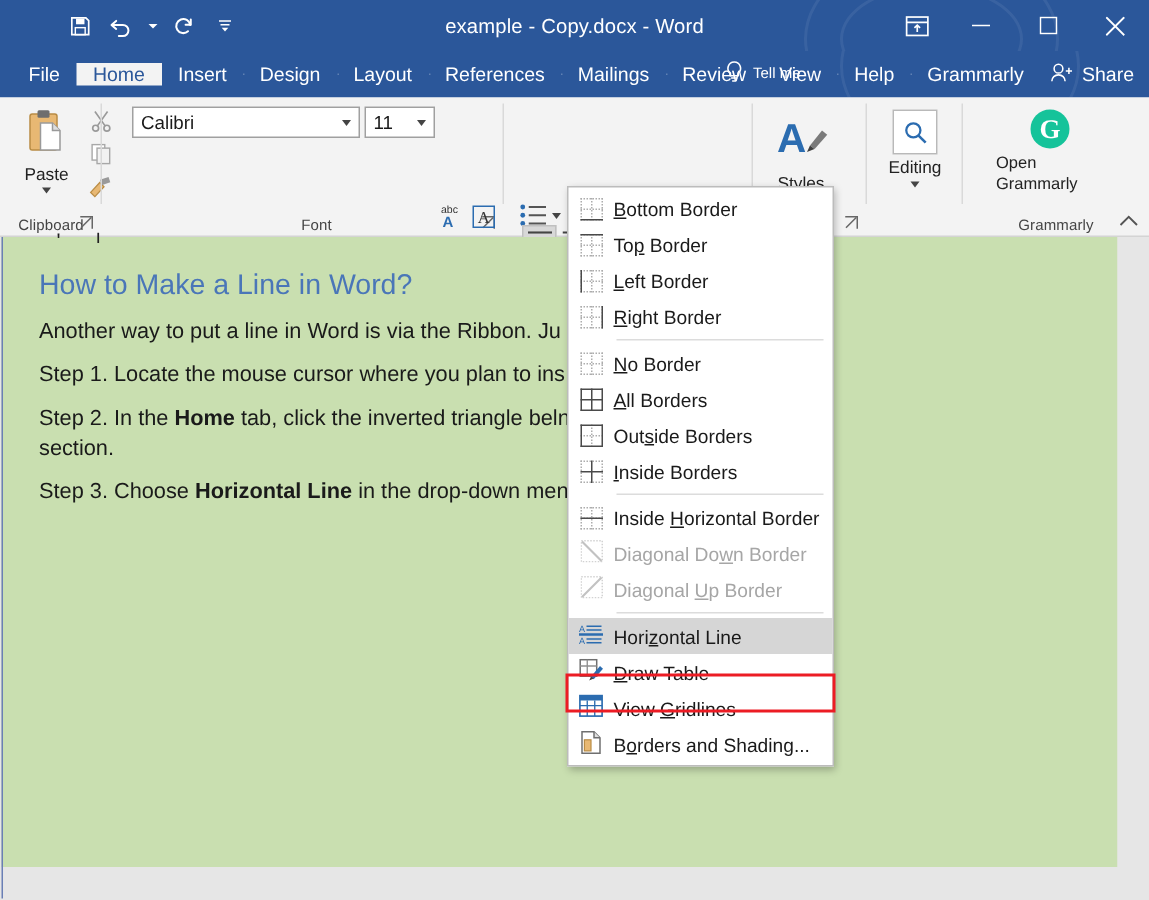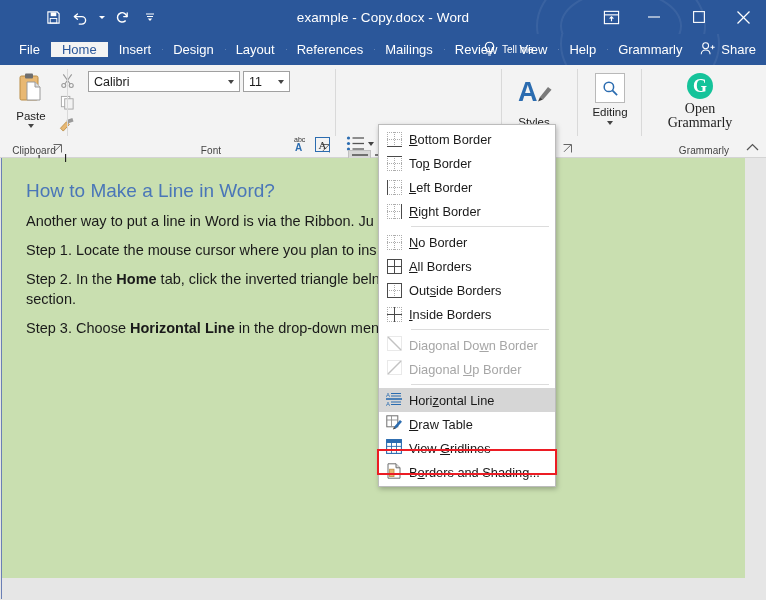--- a/index.html
+++ b/index.html
@@ -174,21 +174,21 @@
   
   .gram-btn{
     position:absolute; left:645px; top:6px; width:72px; height:72px;
     display:flex; flex-direction:column; align-items:center; padding-top:2px;
   }
   .gram-circle{
     width:26px; height:26px; border-radius:50%; background:#15c39a;
     color:#fff; font-size:18px; font-weight:bold; display:flex;
     align-items:center; justify-content:center; font-family:"Liberation Serif", serif;
   }
-  .gram-lbl{ font-size:14px; color:#222; text-align:center; line-height:14px; margin-top:3px;font-family:Liberation Serif, serif; }
+  .gram-lbl{ font-size:11px; color:#222; text-align:left; line-height:14px; margin-top:3px; }
   .collapse-ribbon{
     position:absolute; right:4px; bottom:1px; width:20px; height:18px;
     display:flex; align-items:center; justify-content:center;
   }
 
   
   .docarea{
     position:absolute; left:0; top:158px; width:766px; height:442px;
     background:#e6e6e6;
   }
@@ -870,20 +870,34 @@
             <span class="d dot-b"></span>
             <span class="d dot-l"></span>
             <span class="d dot-r"></span>
             <span class="d sol-h"></span>
             <span class="d sol-v"></span>
           </span>
         </span>
         <span class="mi-lbl"><u>I</u>nside Borders</span>
       </div>
       <div class="mi-sep"></div>
+      <div class="mi">
+        <span class="mi-ico">
+          <span class="bp">
+            <span class="d dot-t"></span>
+            <span class="d dot-b"></span>
+            <span class="d dot-l"></span>
+            <span class="d dot-r"></span>
+            <span class="d dot-h"></span>
+            <span class="d dot-v"></span>
+            <span class="d sol-h"></span>
+          </span>
+        </span>
+        <span class="mi-lbl">Inside <u>H</u>orizontal Border</span>
+      </div>
       <div class="mi disabled">
         <span class="mi-ico">
           <span><svg width="15" height="15" viewBox="0 0 15 15">
               <rect x="0.5" y="0.5" width="14" height="14" fill="none" stroke="#d2d2d2" stroke-width="1" stroke-dasharray="1 1"></rect>
               <line x1="1" y1="1" x2="14" y2="14" stroke="#c2c2c2" stroke-width="1.4"></line>
             </svg></span>
         </span>
         <span class="mi-lbl">Diagonal Do<u>w</u>n Border</span>
       </div>
       <div class="mi disabled">

